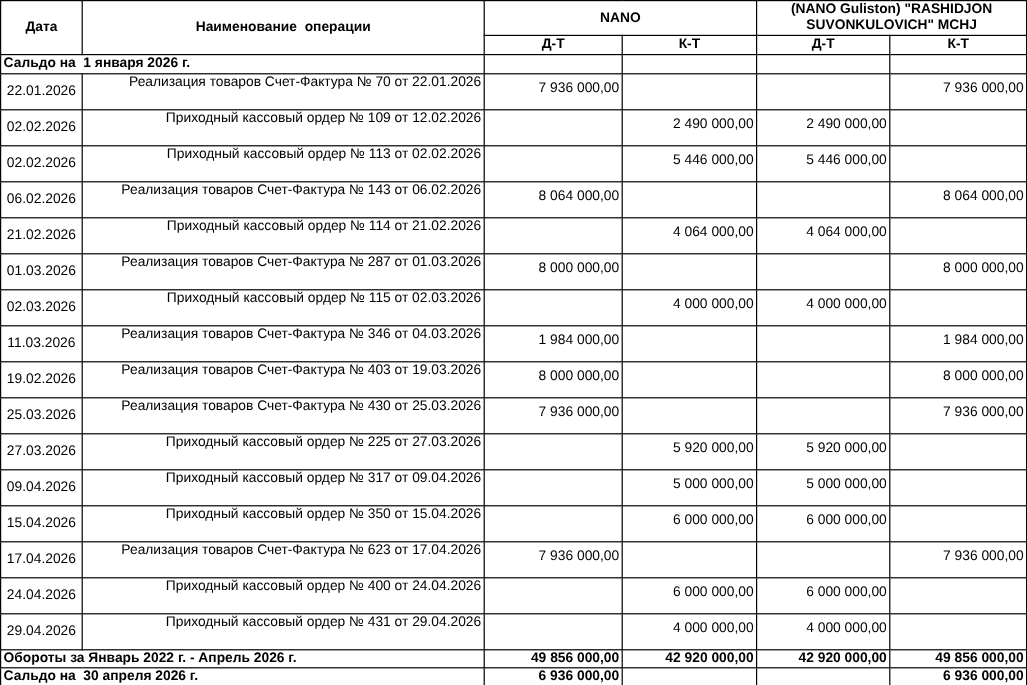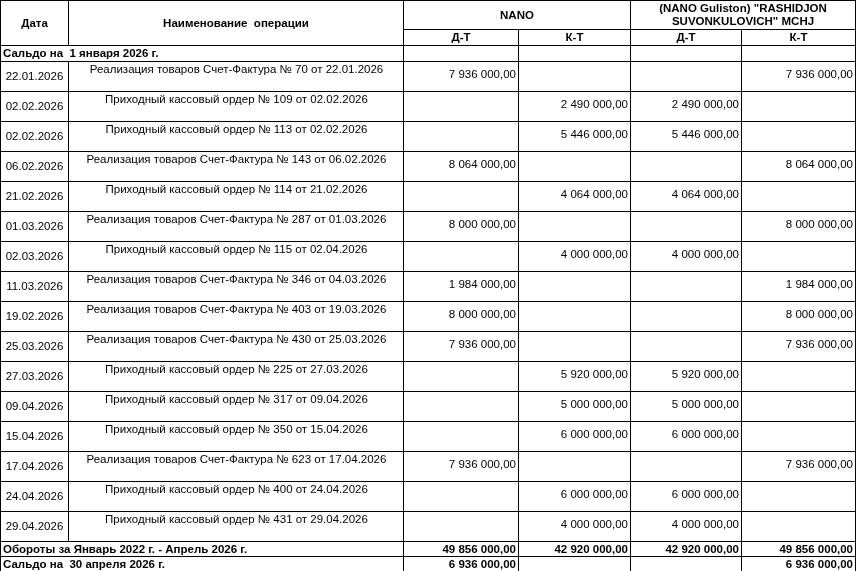--- a/index.html
+++ b/index.html
@@ -33,21 +33,21 @@
   tr.sub-row { height: 14px; }
   tr.balance-row { height: 16px; }
   tr.data-row { height: 30px; }
   tr.total-row { height: 15px; }
   td.date {
     text-align: center;
     vertical-align: middle;
     padding: 0 1px;
   }
   td.op {
-    text-align: center;
+    text-align: right;
     vertical-align: top;
     padding: 1px 2px 0 3px;
   }
   td.val {
     text-align: right;
     vertical-align: top;
     padding: 6px 2px 0 1px;
     white-space: nowrap;
   }
   td.section-label {
@@ -99,21 +99,21 @@
   <tr class="data-row">
         <td class="date">22.01.2026</td>
         <td class="op">Реализация товаров Счет-Фактура № 70 от 22.01.2026</td>
         <td class="val">7 936 000,00</td>
         <td class="val"></td>
         <td class="val"></td>
         <td class="val">7 936 000,00</td>
       </tr>
       <tr class="data-row">
         <td class="date">02.02.2026</td>
-        <td class="op">Приходный кассовый ордер № 109 от 02.02.2026</td>
+        <td class="op">Приходный кассовый ордер № 109 от 12.02.2026</td>
         <td class="val"></td>
         <td class="val">2 490 000,00</td>
         <td class="val">2 490 000,00</td>
         <td class="val"></td>
       </tr>
       <tr class="data-row">
         <td class="date">02.02.2026</td>
         <td class="op">Приходный кассовый ордер № 113 от 02.02.2026</td>
         <td class="val"></td>
         <td class="val">5 446 000,00</td>
@@ -139,21 +139,21 @@
       <tr class="data-row">
         <td class="date">01.03.2026</td>
         <td class="op">Реализация товаров Счет-Фактура № 287 от 01.03.2026</td>
         <td class="val">8 000 000,00</td>
         <td class="val"></td>
         <td class="val"></td>
         <td class="val">8 000 000,00</td>
       </tr>
       <tr class="data-row">
         <td class="date">02.03.2026</td>
-        <td class="op">Приходный кассовый ордер № 115 от 02.04.2026</td>
+        <td class="op">Приходный кассовый ордер № 115 от 02.03.2026</td>
         <td class="val"></td>
         <td class="val">4 000 000,00</td>
         <td class="val">4 000 000,00</td>
         <td class="val"></td>
       </tr>
       <tr class="data-row">
         <td class="date">11.03.2026</td>
         <td class="op">Реализация товаров Счет-Фактура № 346 от 04.03.2026</td>
         <td class="val">1 984 000,00</td>
         <td class="val"></td>

